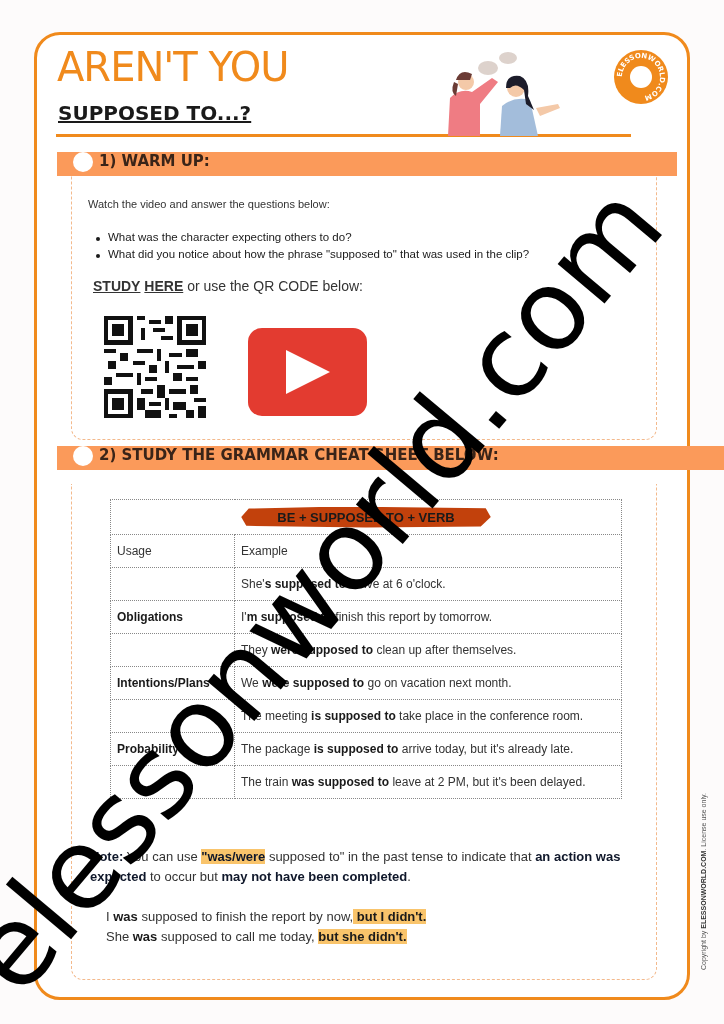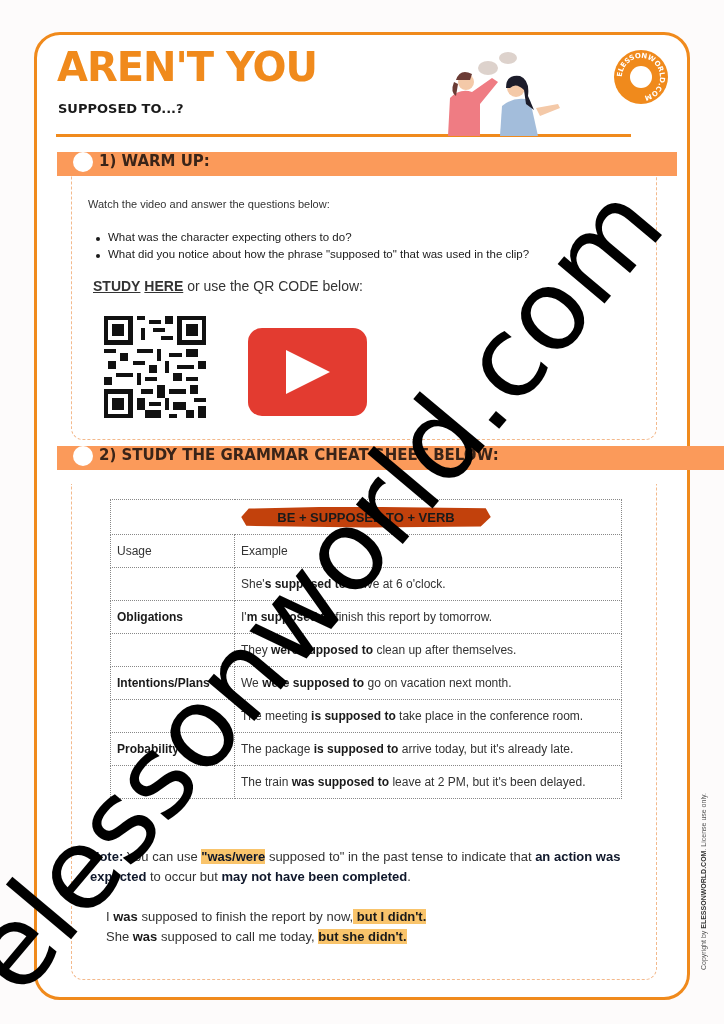--- a/index.html
+++ b/index.html
@@ -5,27 +5,27 @@
   * { box-sizing: border-box; margin: 0; padding: 0; }
   html, body { width: 724px; height: 1024px; background: #fdfbfb; overflow: hidden; }
   body { font-family: "Liberation Sans", "DejaVu Sans", sans-serif; color: #222; position: relative; }
 
   .frame {
     position: absolute; left: 34px; top: 32px; width: 656px; height: 968px;
     border: 3px solid #f08a1c; border-radius: 26px; background: #fff;
   }
   .title-main {
     position: absolute; left: 57px; top: 44px;
-    font-family: "DejaVu Sans", sans-serif; font-weight: 700;
+    font-family: "DejaVu Sans", sans-serif; font-weight: 400;
     font-size: 40px; letter-spacing: -1px; color: #f08a1c;
   }
   .title-sub {
     position: absolute; left: 58px; top: 101px;
     font-family: "DejaVu Sans", sans-serif; font-weight: 700;
-    font-size: 13px; color: #1a1a1a;
+    font-size: 20px; color: #1a1a1a; text-decoration: underline;
   }
   .title-rule { position: absolute; left: 56px; top: 134px; width: 575px; height: 3px; background: #f08a1c; }
 
   .illustration { position: absolute; left: 440px; top: 46px; width: 130px; height: 90px; }
   .logo-badge {
     position: absolute; left: 614px; top: 50px; width: 54px; height: 54px;
     border-radius: 50%; background: #f08a1c;
   }
   .logo-badge .hole { position: absolute; left: 16px; top: 16px; width: 22px; height: 22px; border-radius: 50%; background: #fff; }
   .logo-badge svg { position: absolute; left: 0; top: 0; }

